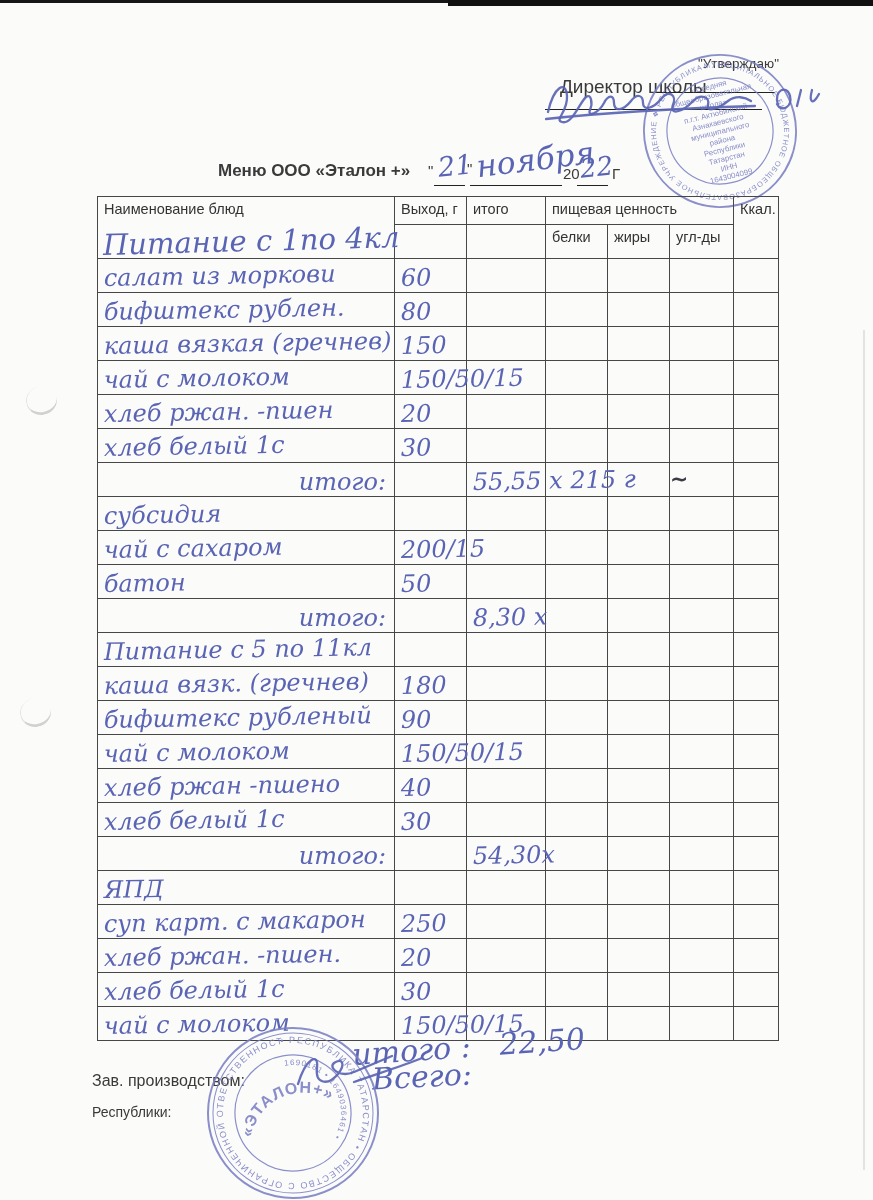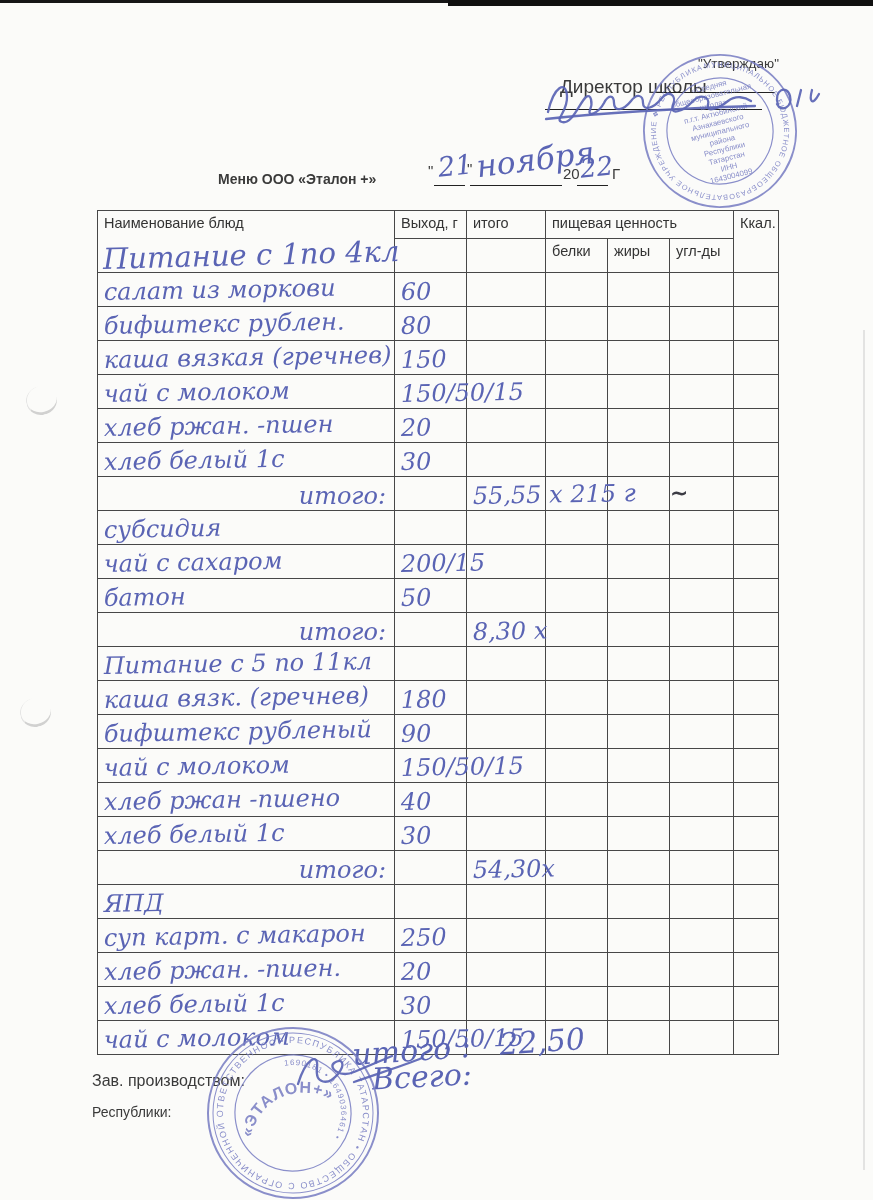--- a/index.html
+++ b/index.html
@@ -19,21 +19,21 @@
   .hole.h2{left:20px;top:698px;}
 
   .printed{position:absolute;color:#3a3a3a;}
   .sigline{position:absolute;height:0;border-top:1.6px solid #222;}
 
   
   .hw{font-family:"DejaVu Serif",serif;font-style:italic;color:#5a64b4;}
   .hw-abs{position:absolute;white-space:nowrap;line-height:1;}
 
   
-  table.menu{position:absolute;left:97px;top:210px;width:681px;
+  table.menu{position:absolute;left:97px;top:196px;width:681px;
     border-collapse:collapse;table-layout:fixed;}
   table.menu th,table.menu td{border:1.7px solid #474747;padding:0;overflow:visible;}
   table.menu th{font-weight:normal;font-size:14.5px;color:#333;text-align:left;
     padding:4px 4px 4px 6px;vertical-align:top;}
   th.th-name{text-align:center;vertical-align:top;position:relative;}
   tr.hdr1{height:28px;} tr.hdr2{height:34px;}
   .section-hw{position:absolute;left:5px;bottom:0px;font-size:29px;transform:rotate(-1.5deg);white-space:nowrap;}
   tbody tr{height:34px;}
   tbody td{vertical-align:bottom;}
   td .hw{display:inline-block;font-size:24px;line-height:1;white-space:nowrap;
@@ -77,21 +77,21 @@
       <text x="79" y="36" font-size="7.8" text-anchor="middle"><tspan x="79" dy="0">«Средняя</tspan><tspan x="79" dy="9.2">общеобразовательная</tspan><tspan x="79" dy="9.2">школа»</tspan><tspan x="79" dy="9.2">п.г.т. Актюбинский</tspan><tspan x="79" dy="9.2">Азнакаевского</tspan><tspan x="79" dy="9.2">муниципального</tspan><tspan x="79" dy="9.2">района</tspan><tspan x="79" dy="9.2">Республики</tspan><tspan x="79" dy="9.2">Татарстан</tspan><tspan x="79" dy="9.2">ИНН</tspan><tspan x="79" dy="9.2">1643004099</tspan></text>
     </g>
   </svg>
 
   <svg class="sig" style="position:absolute;left:540px;top:72px;" width="325" height="65" viewBox="0 0 325 65">
     <path d="M8 40 C14 14, 26 8, 27 24 C28 40, 14 48, 22 50 C32 53, 40 30, 46 25 C51 21, 53 31, 50 38 C47 45, 58 42, 64 31 C68 23, 74 22, 74 31 C74 40, 83 39, 91 29 C97 21, 103 23, 103 31 C103 39, 113 37, 121 27 C129 17, 137 23, 133 33 C129 44, 143 40, 153 29 C161 21, 170 25, 168 33 C166 41, 178 37, 188 29 C196 23, 205 25, 211 29"></path>
     <path d="M238 33 C233 18, 247 12, 250 24 C253 35, 241 41, 237 32 M257 34 L261 18 M272 18 C269 29, 272 35, 279 22"></path>
     <path d="M6 47 C70 40, 150 36, 215 34"></path>
   </svg>
 
-  <div class="printed" style="left:218px;top:171px;font-size:14px;font-weight:bold;">Меню ООО «Эталон +»</div>
+  <div class="printed" style="left:218px;top:161px;font-size:17px;font-weight:bold;">Меню ООО «Эталон +»</div>
 
   <div>
     <span class="printed" style="left:428px;top:162px;font-size:15px;">"</span>
     <span class="hw hw-abs" style="left:438px;top:152px;font-size:27px;transform:rotate(-6deg);">21</span>
     <span class="printed" style="left:467px;top:160px;font-size:15px;">"</span>
     <span class="hw hw-abs" style="left:476px;top:144px;font-size:31px;transform:rotate(-7deg);">ноября</span>
     <span class="printed" style="left:563px;top:165px;font-size:15px;">20</span>
     <span class="hw hw-abs" style="left:580px;top:154px;font-size:26px;transform:rotate(-6deg);">22</span>
     <span class="printed" style="left:612px;top:165px;font-size:15px;">Г</span>
     <div class="sigline" style="left:434px;top:185px;width:31px;"></div>

